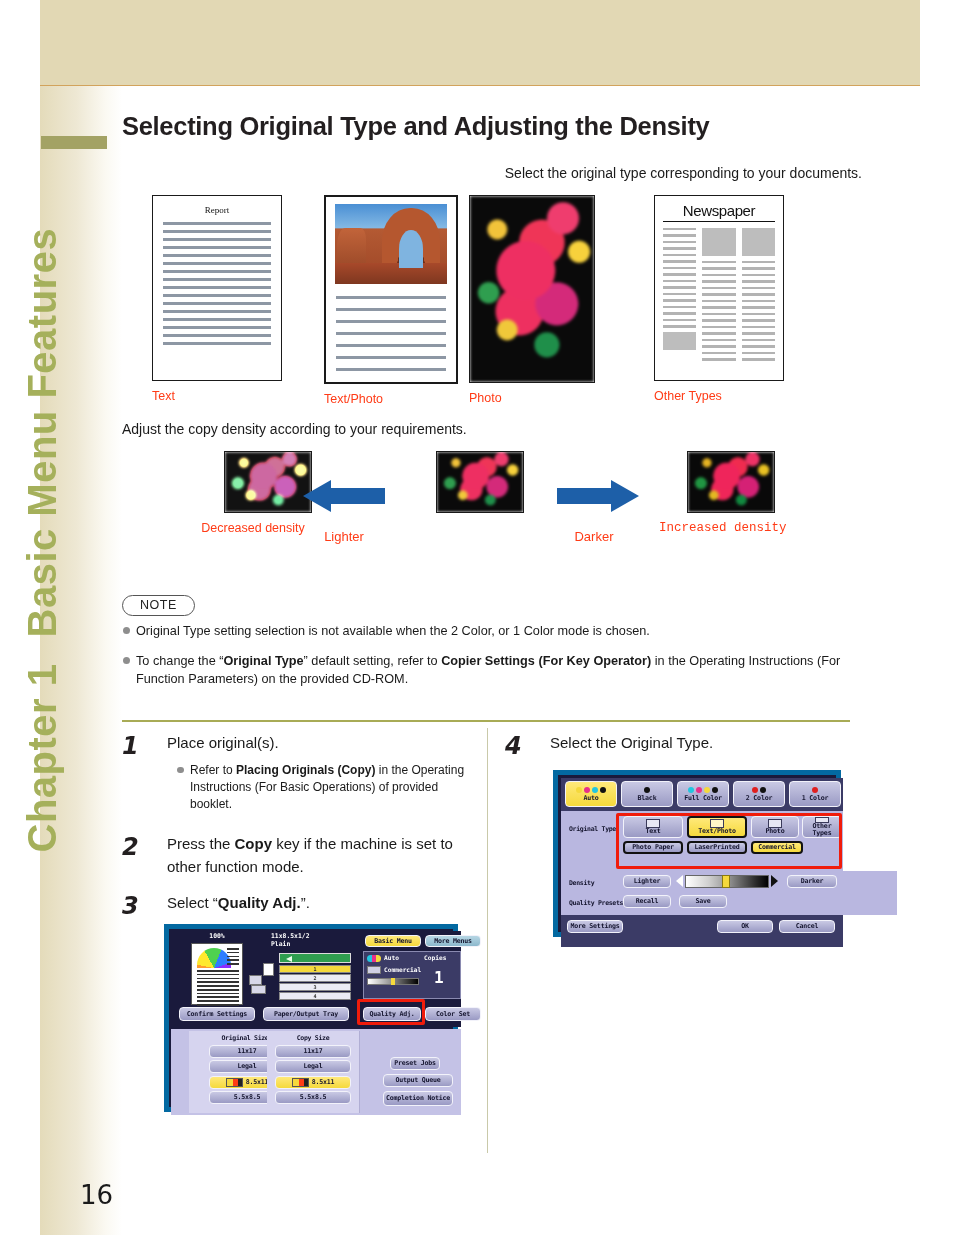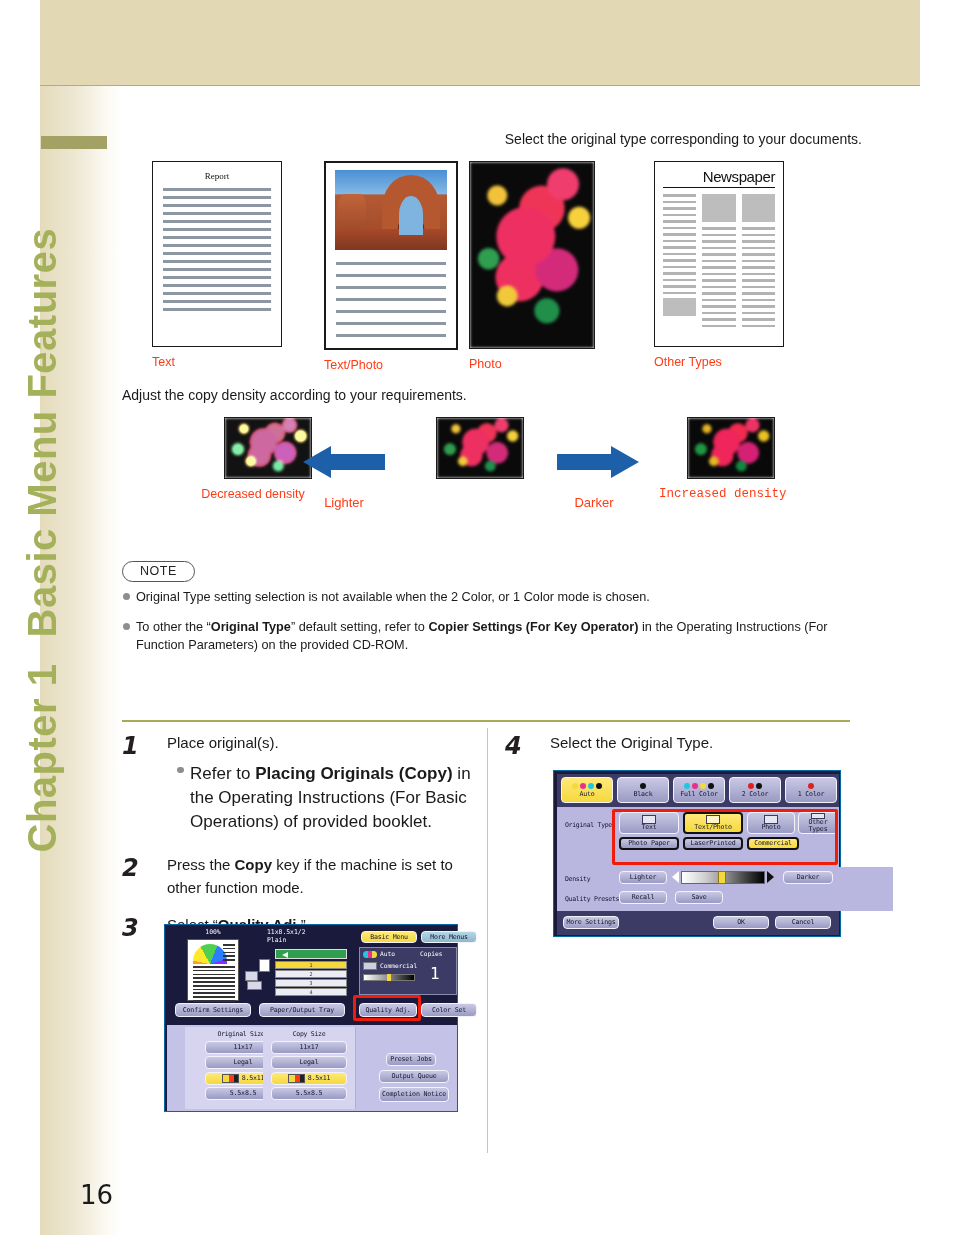--- a/index.html
+++ b/index.html
@@ -164,21 +164,21 @@
       radial-gradient(circle at 40% 62%, #ee3060 0 17%, transparent 18%),
       radial-gradient(circle at 58% 25%, #ef3557 0 14%, transparent 15%),
       #0a0a0a;
     filter: blur(1.5px);
   }
   .flower.lighter { filter: blur(1.5px) brightness(1.85) saturate(0.6); }
   .flower.darker  { filter: blur(1.5px) brightness(0.92) saturate(1.15); }
 
   
   .np-title {
-    text-align: right;
+    text-align: center;
     font-size: 15px;
     color: #111;
     margin: 6px 8px 0 8px;
     padding-bottom: 2px;
     border-bottom: 1.5px solid #111;
     font-family: "Liberation Sans", sans-serif;
     letter-spacing: -0.4px;
   }
   .np-cols {
     display: flex;
@@ -284,40 +284,41 @@
     margin-left: 45px;
     font-size: 15px;
     line-height: 1.52;
     color: #1a1a1a;
   }
   .step-sub {
     position: relative;
     margin-left: 55px;
     margin-top: 7px;
     padding-left: 13px;
-    font-size: 17px;
+    font-size: 12px;
     line-height: 1.42;
     color: #1a1a1a;
   }
   .step-sub:before {
     content:"";
     position: absolute;
     left: 0; top: 5px;
     width: 6.5px; height: 6.5px;
     border-radius: 50%;
     background: #8e8e8e;
   }
 
   
   .lcd {
     position: relative;
     background: #1a1a3c;
-    border: 1px solid #0369a1;
+    border: 5px solid #0369a1;
     font-family: "DejaVu Sans Mono", monospace;
     color: #fff;
+    font-weight: bold;
   }
   .lcd-a {
     position: absolute;
     left: 164px; top: 924px;
     width: 294px; height: 188px;
   }
   .lcd-b {
     position: absolute;
     left: 553px; top: 770px;
     width: 288px; height: 167px;
@@ -425,37 +426,38 @@
   .pb-dens { position:absolute; left:3px; top:96px; width:336px; height:44px; background:#b9b7e0; }
   .slider {
     position:absolute;
     height:13px;
     background: linear-gradient(to right,#ffffff 0%, #cfcfcf 28%, #8a8a8a 55%, #2b2b2b 85%, #000 100%);
     border:1px solid #666;
   }
   .slider-knob { position:absolute; width:8px; height:13px; background:#f5d93c; border:1px solid #8a7a10;}
   .tri { position:absolute; width:0;height:0; }
 
-  .pb-foot { position:absolute; left:3px; top:140px; width:282px; height:24px; background:#3b3b66; }
+  .pb-foot { position:absolute; left:3px; top:140px; width:282px; height:32px; background:#3b3b66; }
 </style>
 </head>
 <body>
 
 <div id="page">
 
   <div class="top-banner"></div>
   <div class="side-strip-lower"></div>
   <div class="olive-bar"></div>
   <div class="chapter-label">
     <span class="ch-num">Chapter 1</span><span>Basic Menu Features</span>
   </div>
   <div class="page-number">16</div>
 
   <div class="main">
 
+    <h1 class="title">Selecting Original Type and Adjusting the Density</h1>
 
     <div class="intro">Select the original type corresponding to your documents.</div>
 
     
     <div class="thumb-row">
 
       <div class="thumb-cell" style="left:30px;">
         <div class="thumb-frame" style="width:130px;height:186px;">
           <div class="doc-title">Report</div>
           <div class="lines">
@@ -617,21 +619,21 @@
     </div>
 
     
     <div class="note-pill">NOTE</div>
 
     <div class="note-item">
       <span>Original Type setting selection is not available when the 2 Color, or 1 Color mode is chosen.</span>
     </div>
 
     <div class="note-item second">
-      <span>To other the “</span><b>Original Type</b><span>” default setting, refer to </span><b>Copier Settings (For Key Operator)</b><span> in the Operating Instructions (For Function Parameters) on the provided CD-ROM.</span>
+      <span>To change the “</span><b>Original Type</b><span>” default setting, refer to </span><b>Copier Settings (For Key Operator)</b><span> in the Operating Instructions (For Function Parameters) on the provided CD-ROM.</span>
     </div>
 
   </div>
 
   <div class="steps-rule"></div>
   <div class="steps-divider"></div>
 
   <div class="col-left">
 
     <div class="step">

